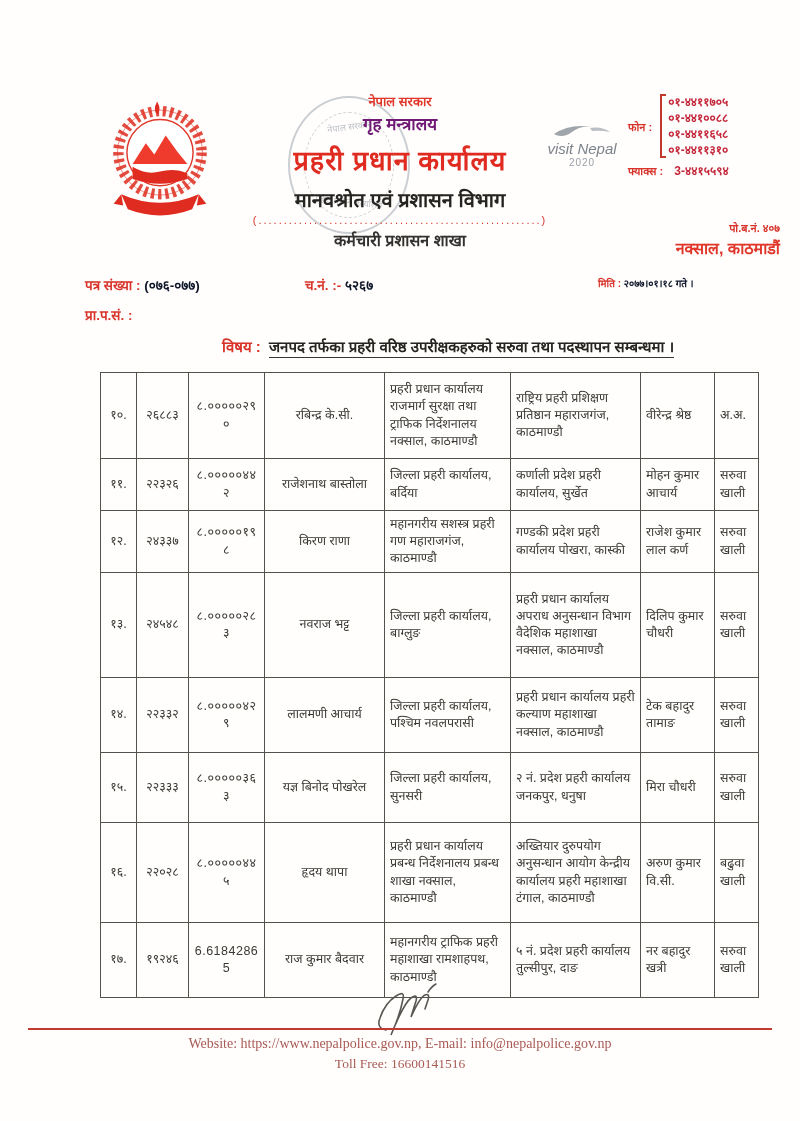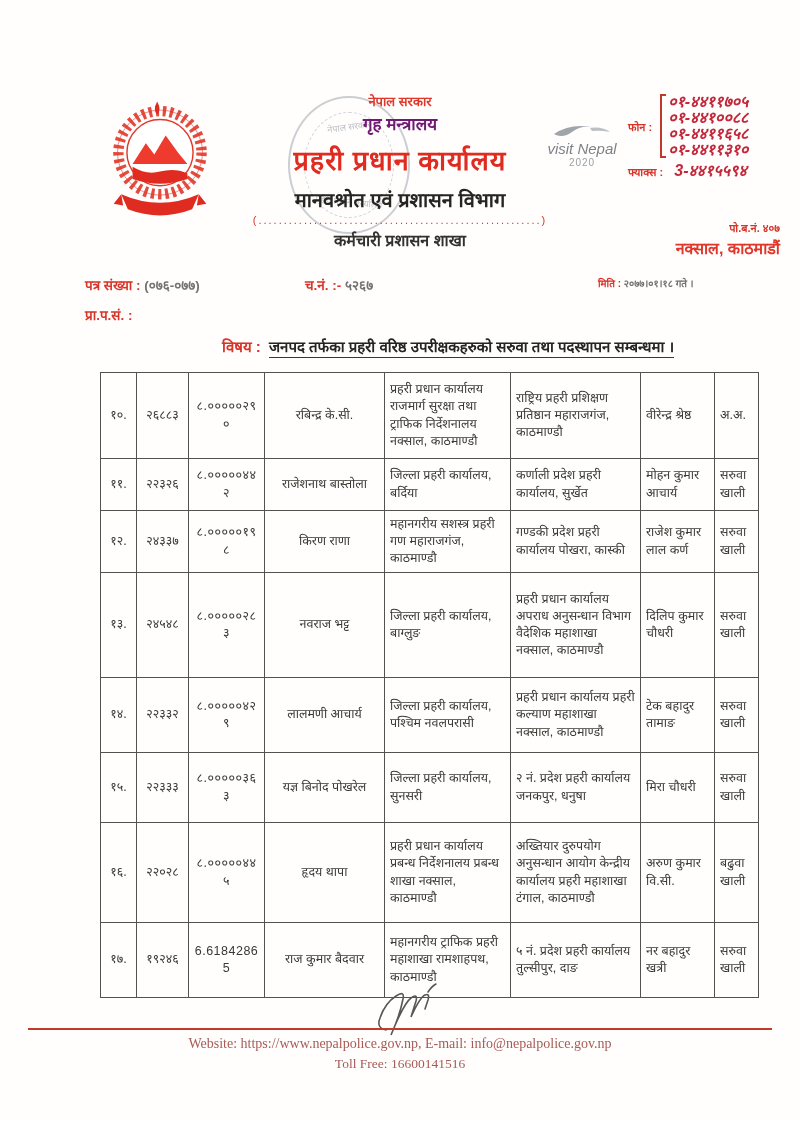--- a/index.html
+++ b/index.html
@@ -38,30 +38,30 @@
   .visit-nepal .vn-year { font-size:10px; color:#9aa0a6; letter-spacing:1px; }
 
   .contact { position:absolute; left:628px; top:94px; width:165px; font-size:11px; }
   .phone-row { display:flex; align-items:center; }
   .phone-label { color:#d8342a; font-weight:bold; margin-right:4px; white-space:nowrap; }
   .phone-bracket { position:relative; border-left:2px solid #c2392c; padding-left:6px; margin-left:4px; }
   .phone-bracket::before, .phone-bracket::after {
     content:""; position:absolute; left:-2px; width:6px; height:2px; background:#c2392c;
   }
   .phone-bracket::before { top:0; } .phone-bracket::after { bottom:0; }
-  .phone-num { color:#c4273a; font-weight:bold; font-size:16px; line-height:16px; white-space:nowrap;font-style:italic; }
+  .phone-num { color:#c4273a; font-weight:bold; font-size:12px; line-height:16px; white-space:nowrap; }
   .fax-row { margin-top:5px; color:#d8342a; font-weight:bold; white-space:nowrap; }
   .fax-row .phone-num { margin-left:8px; }
 
   .pobox   { position:absolute; left:630px; top:220px; width:150px; text-align:right; color:#d8342a; font-size:11px; font-weight:bold; }
   .address { position:absolute; left:600px; top:237px; width:180px; text-align:right; color:#e0372a; font-size:16px; font-weight:bold; }
 
   
   .meta-label { color:#d8342a; font-weight:bold; }
-  .meta-val   { color:#737373; font-weight:bold; }
+  .meta-val   { color:#0f172a; font-weight:bold; }
   .letter-no { position:absolute; left:85px;  top:276px; font-size:13.5px; }
   .dispatch  { position:absolute; left:305px; top:276px; font-size:13.5px; }
   .date-line { position:absolute; left:598px; top:276px; font-size:10px; }
   .ref-line  { position:absolute; left:85px;  top:306px; font-size:13.5px; }
 
   .subject-line { position:absolute; left:222px; top:336px; font-size:15px; white-space:nowrap; }
   .subject-line .meta-label { margin-right:4px; }
   .subject-text { color:#262421; font-weight:bold; border-bottom:1.5px solid #3a3733; padding-bottom:2px; }
 
   

